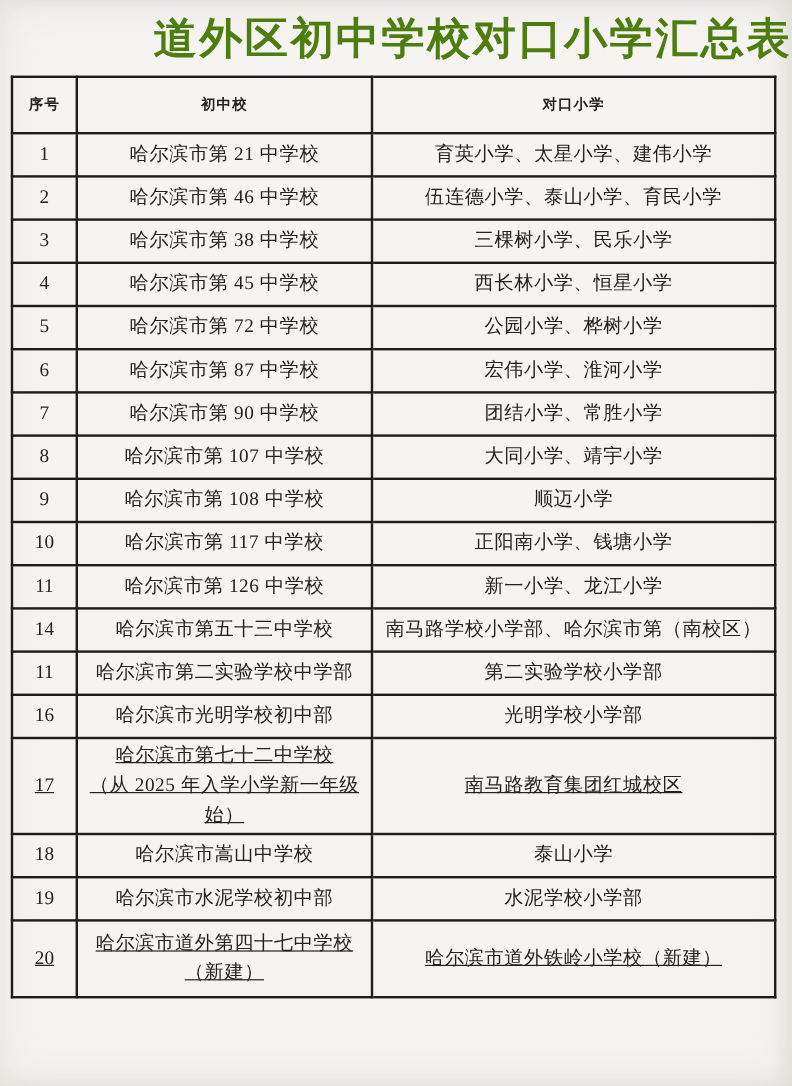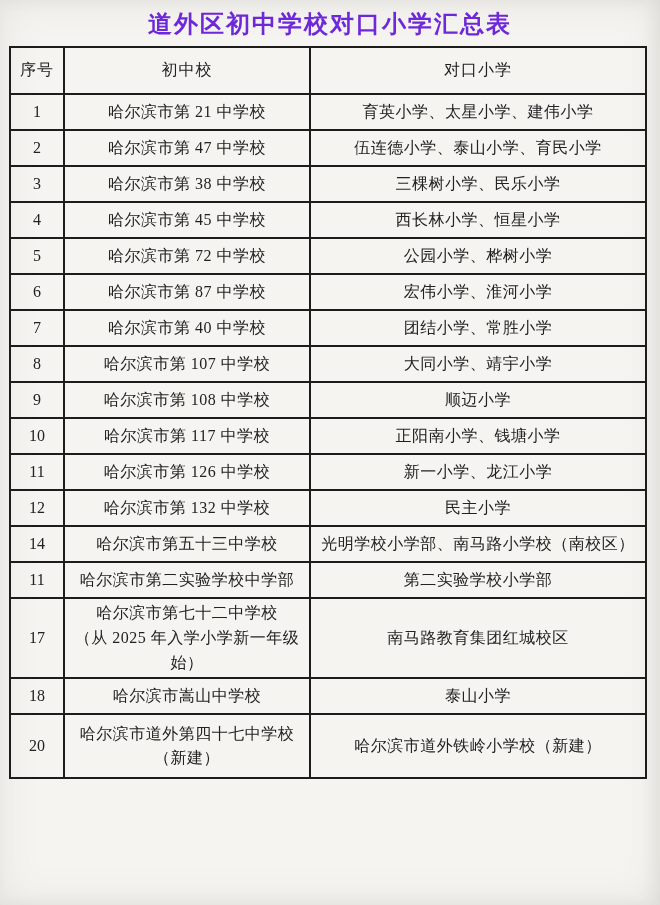--- a/index.html
+++ b/index.html
@@ -12,26 +12,26 @@
     position: relative;
     width: 660px;
     height: 905px;
     margin: 0 auto;
     background: #f6f4f1;
     box-shadow: inset 0 0 40px rgba(90,85,75,0.10), inset -6px 0 14px rgba(90,85,75,0.08);
     overflow: hidden;
     color: #1f1f1f;
   }
   .doc-title {
-    text-align: center;
-    font-size: 24px;
+    text-align: right;
+    font-size: 36px;
     font-weight: 700;
     letter-spacing: 2px;
     padding: 8px 0 6px 0;
-    color: #6d28d9;
+    color: #4d7c0f;
   }
   table.school-table {
     border-collapse: collapse;
     table-layout: fixed;
     width: 636px;
     margin-left: 9px;
     background: transparent;
   }
   table.school-table th,
   table.school-table td {
@@ -41,26 +41,26 @@
     padding: 2px 4px;
     font-size: 16px;
     color: #222;
     overflow: hidden;
   }
   col.c-num   { width: 54px; }
   col.c-mid   { width: 246px; }
   col.c-pri   { width: 336px; }
   tr.header-row th {
     height: 41px;
-    font-weight: 400;
-    font-size: 16px;
+    font-weight: 700;
+    font-size: 12px;
     letter-spacing: 1px;
   }
   tr.body-row td { height: 30px; }
-  tr.body-row.tall td { height: 58px; }
+  tr.body-row.tall td { height: 58px; text-decoration: underline; }
   td.cell-num { font-size: 15px; letter-spacing: 0; }
   .line { line-height: 1.55; letter-spacing: 0.5px; }
 </style>
 </head>
 <body>
 
 <div class="page">
   <div class="doc-title">道外区初中学校对口小学汇总表</div>
 
   <table class="school-table">
@@ -82,21 +82,21 @@
           <td>
             <div class="line">哈尔滨市第 21 中学校</div>
           </td>
           <td>
             <div class="line">育英小学、太星小学、建伟小学</div>
           </td>
         </tr>
         <tr class="body-row">
           <td class="cell-num">2</td>
           <td>
-            <div class="line">哈尔滨市第 47 中学校</div>
+            <div class="line">哈尔滨市第 46 中学校</div>
           </td>
           <td>
             <div class="line">伍连德小学、泰山小学、育民小学</div>
           </td>
         </tr>
         <tr class="body-row">
           <td class="cell-num">3</td>
           <td>
             <div class="line">哈尔滨市第 38 中学校</div>
           </td>
@@ -127,21 +127,21 @@
           <td>
             <div class="line">哈尔滨市第 87 中学校</div>
           </td>
           <td>
             <div class="line">宏伟小学、淮河小学</div>
           </td>
         </tr>
         <tr class="body-row">
           <td class="cell-num">7</td>
           <td>
-            <div class="line">哈尔滨市第 40 中学校</div>
+            <div class="line">哈尔滨市第 90 中学校</div>
           </td>
           <td>
             <div class="line">团结小学、常胜小学</div>
           </td>
         </tr>
         <tr class="body-row">
           <td class="cell-num">8</td>
           <td>
             <div class="line">哈尔滨市第 107 中学校</div>
           </td>
@@ -170,63 +170,72 @@
         <tr class="body-row">
           <td class="cell-num">11</td>
           <td>
             <div class="line">哈尔滨市第 126 中学校</div>
           </td>
           <td>
             <div class="line">新一小学、龙江小学</div>
           </td>
         </tr>
         <tr class="body-row">
-          <td class="cell-num">12</td>
-          <td>
-            <div class="line">哈尔滨市第 132 中学校</div>
-          </td>
-          <td>
-            <div class="line">民主小学</div>
-          </td>
-        </tr>
-        <tr class="body-row">
           <td class="cell-num">14</td>
           <td>
             <div class="line">哈尔滨市第五十三中学校</div>
           </td>
           <td>
-            <div class="line">光明学校小学部、南马路小学校（南校区）</div>
+            <div class="line">南马路学校小学部、哈尔滨市第（南校区）</div>
           </td>
         </tr>
         <tr class="body-row">
           <td class="cell-num">11</td>
           <td>
             <div class="line">哈尔滨市第二实验学校中学部</div>
           </td>
           <td>
             <div class="line">第二实验学校小学部</div>
+          </td>
+        </tr>
+        <tr class="body-row">
+          <td class="cell-num">16</td>
+          <td>
+            <div class="line">哈尔滨市光明学校初中部</div>
+          </td>
+          <td>
+            <div class="line">光明学校小学部</div>
           </td>
         </tr>
         <tr class="body-row tall">
           <td class="cell-num">17</td>
           <td>
             <div class="line">哈尔滨市第七十二中学校</div>
             <div class="line">（从 2025 年入学小学新一年级始）</div>
           </td>
           <td>
             <div class="line">南马路教育集团红城校区</div>
           </td>
         </tr>
         <tr class="body-row">
           <td class="cell-num">18</td>
           <td>
             <div class="line">哈尔滨市嵩山中学校</div>
           </td>
           <td>
             <div class="line">泰山小学</div>
+          </td>
+        </tr>
+        <tr class="body-row">
+          <td class="cell-num">19</td>
+          <td>
+            <div class="line">哈尔滨市水泥学校初中部</div>
+          </td>
+          <td>
+            <div class="line">水泥学校小学部</div>
           </td>
         </tr>
         <tr class="body-row tall">
           <td class="cell-num">20</td>
           <td>
             <div class="line">哈尔滨市道外第四十七中学校</div>
             <div class="line">（新建）</div>
           </td>
           <td>
             <div class="line">哈尔滨市道外铁岭小学校（新建）</div>

